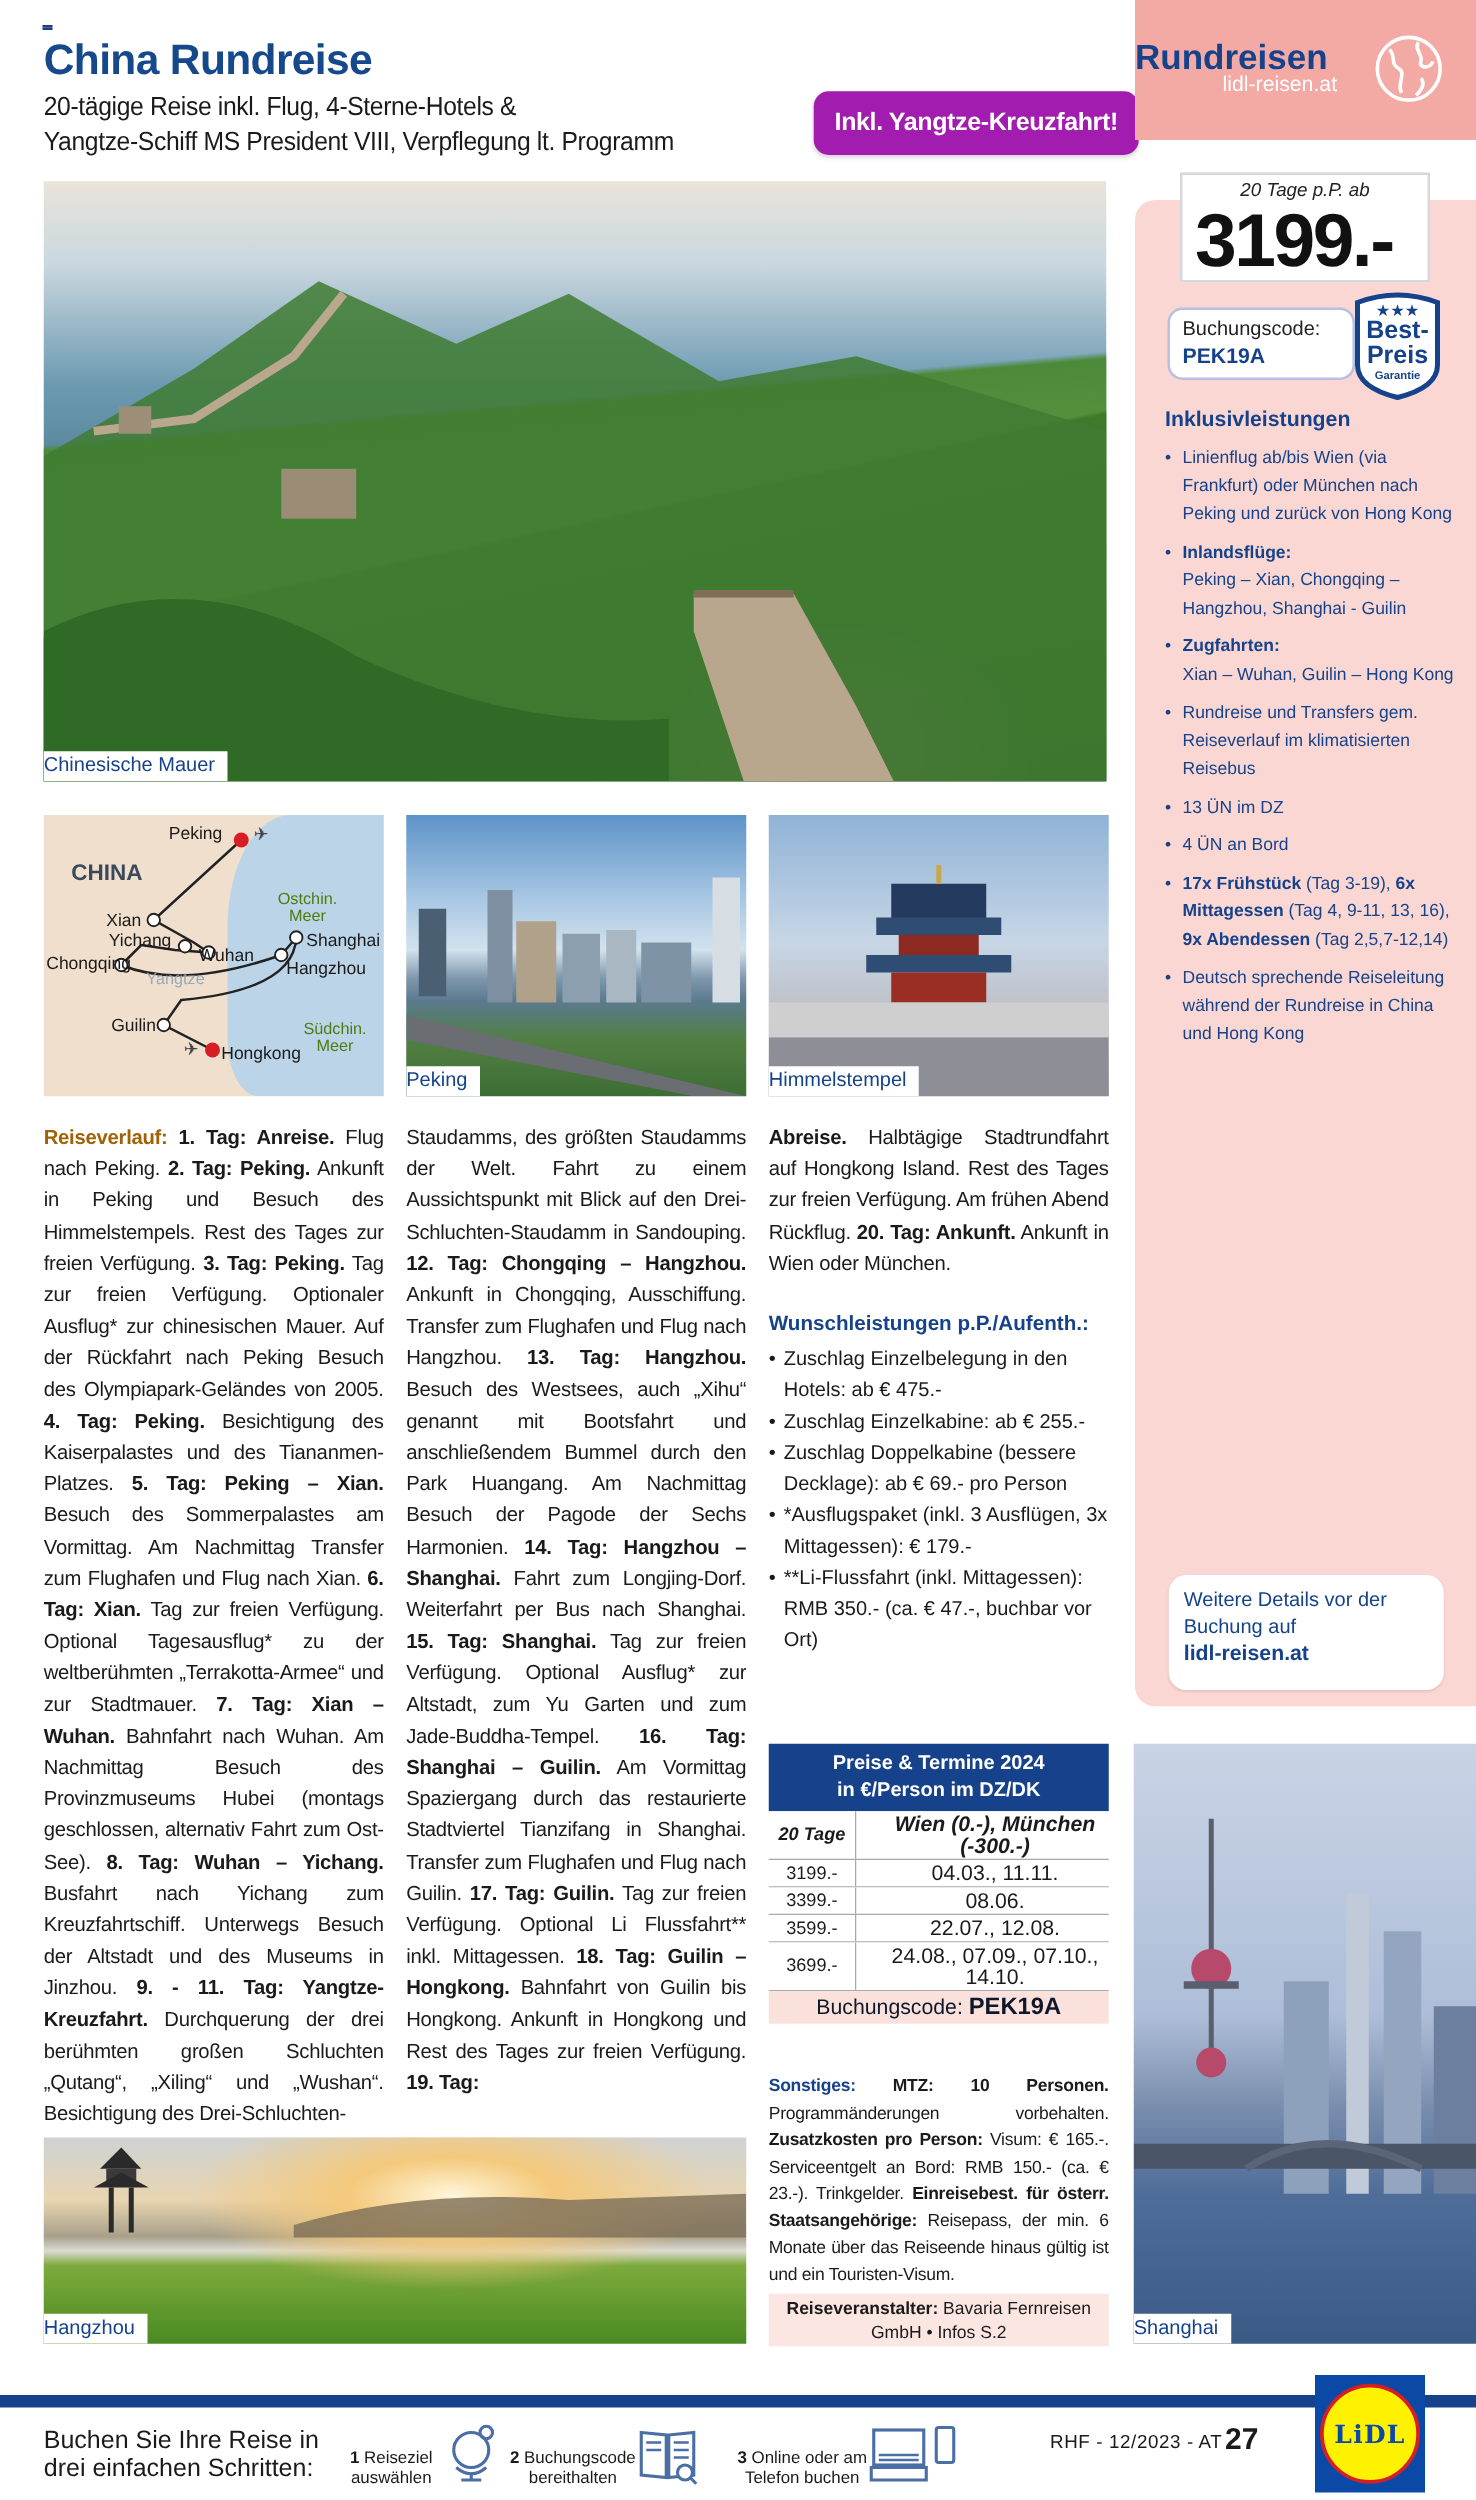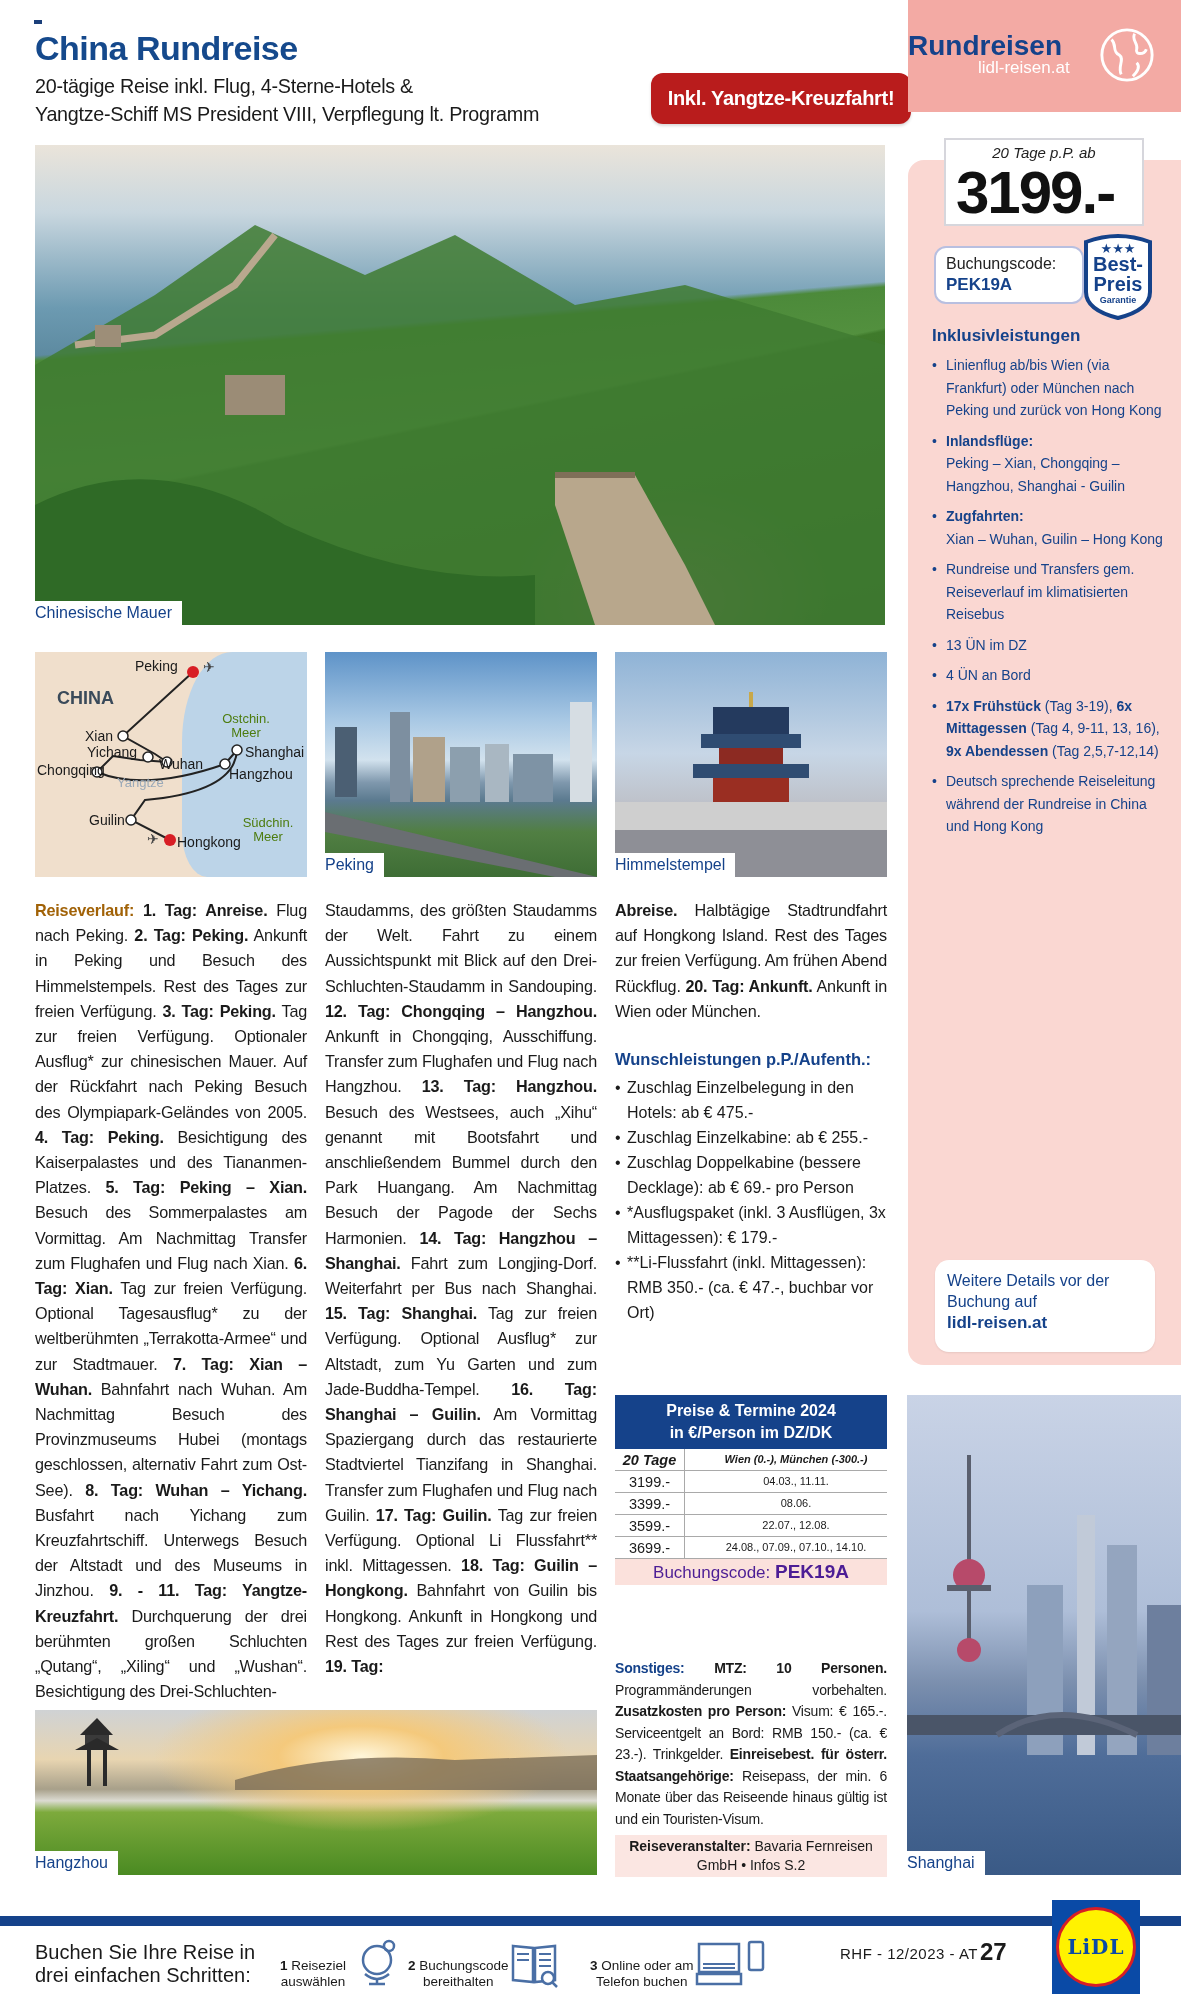--- a/index.html
+++ b/index.html
@@ -5,21 +5,21 @@
   * { box-sizing: border-box; margin: 0; padding: 0; }
   html, body { width: 1181px; height: 2000px; background: #ffffff; overflow: hidden; }
   body { position: relative; font-family: "Liberation Sans", "DejaVu Sans", sans-serif; color: #1a1a1a; }
   .abs { position: absolute; }
 
   
   .tiny-mark { left: 34px; top: 20px; width: 8px; height: 4px; border-top: 2px solid #1b3f7a; border-bottom: 2px solid #1b3f7a; }
   .title { left: 35px; top: 28px; font-size: 34px; line-height: 40px; color: #15498c; letter-spacing: -0.5px; }
   .title b { font-weight: 700; }
   .subtitle { left: 35px; top: 72px; font-size: 21px; line-height: 28px; color: #1a1a1a; letter-spacing: -0.3px; transform: scaleX(0.94); transform-origin: left top; }
-  .badge { left: 651px; top: 73px; width: 260px; height: 51px; background: #b91c1c; border-radius: 12px; color: #fff; font-weight: 700; font-size: 20px; line-height: 51px; text-align: center; letter-spacing: -0.3px; box-shadow: 0 2px 3px rgba(0,0,0,0.15); }
+  .badge { left: 651px; top: 73px; width: 260px; height: 51px; background: #a21caf; border-radius: 12px; color: #fff; font-weight: 700; font-size: 20px; line-height: 51px; text-align: center; letter-spacing: -0.3px; box-shadow: 0 2px 3px rgba(0,0,0,0.15); }
 
   
   .side-top { left: 908px; top: 0; width: 273px; height: 112px; background: #f3aaa4; }
   .side-rund { left: 908px; top: 30px; font-size: 28px; font-weight: 700; color: #15428a; }
   .side-url { left: 978px; top: 58px; font-size: 17px; color: #ffffff; }
   .globe { left: 1098px; top: 26px; width: 58px; height: 58px; }
   .side-body { left: 908px; top: 160px; width: 273px; height: 1205px; background: #fad7d2; border-radius: 16px 0 0 16px; }
   .price-box { left: 944px; top: 138px; width: 200px; height: 88px; background: #fff; border: 2px solid #d6d6dc; }
   .price-label { left: 0; top: 4px; width: 100%; text-align: center; font-style: italic; font-size: 15px; color: #222; }
   .price-value { left: 10px; top: 22px; font-size: 60px; line-height: 62px; font-weight: 700; color: #111; letter-spacing: -2px; }
@@ -71,23 +71,23 @@
   .wl-h { left: 615px; top: 1050px; font-size: 16.5px; font-weight: 700; color: #15428a; }
   .wl-list { left: 615px; top: 1075px; width: 275px; list-style: none; }
   .wl-list li { position: relative; padding-left: 12px; font-size: 16px; line-height: 25px; color: #1a1a1a; }
   .wl-list li::before { content: "•"; position: absolute; left: 0; }
 
   
   .ptable { left: 615px; top: 1395px; width: 272px; }
   .pt-head { background: #15428a; color: #fff; font-weight: 700; font-size: 16px; line-height: 22px; text-align: center; padding: 5px 0; }
   .pt-row { display: flex; border-bottom: 1.5px solid #a9a9a9; background: #fff; }
   .pt-row .c1 { width: 70px; border-right: 1.5px solid #a9a9a9; text-align: center; font-size: 14.5px; padding: 2px 0; display: flex; align-items: center; justify-content: center; }
-  .pt-row .c2 { flex: 1; text-align: center; font-size: 11px; padding: 2px 4px; line-height: 17px; display: flex; align-items: center; justify-content: center; margin-left: 20px; }
+  .pt-row .c2 { flex: 1; text-align: center; font-size: 17px; padding: 2px 4px; line-height: 17px; display: flex; align-items: center; justify-content: center; margin-left: 20px; }
   .pt-row.hdr .c1, .pt-row.hdr .c2 { font-weight: 700; font-style: italic; }
-  .pt-code { background: #fbe1dc; text-align: center; font-size: 17px; color: #4c1d95; padding: 2px 0; }
+  .pt-code { background: #fbe1dc; text-align: center; font-size: 17px; color: #0f172a; padding: 2px 0; }
   .pt-code b { font-size: 19px; font-weight: 700; }
   .sonstiges { left: 615px; top: 1658px; width: 272px; font-size: 14px; line-height: 21.5px; text-align: justify; color: #1a1a1a; letter-spacing: -0.2px; }
   .sonstiges .blue { color: #15428a; font-weight: 700; }
   .sonstiges b { font-weight: 700; }
   .veranst { left: 615px; top: 1835px; width: 272px; height: 42px; background: #fbe6e2; font-size: 14px; line-height: 19px; text-align: center; padding-top: 2px; }
 
   
   .footer-line { left: 0; top: 1916px; width: 1181px; height: 10px; background: #15428a; }
   .footer-title { left: 35px; top: 1941px; font-size: 20px; line-height: 23px; color: #1a1a1a; }
   .step { font-size: 13.5px; line-height: 16px; color: #1a1a1a; text-align: center; }

